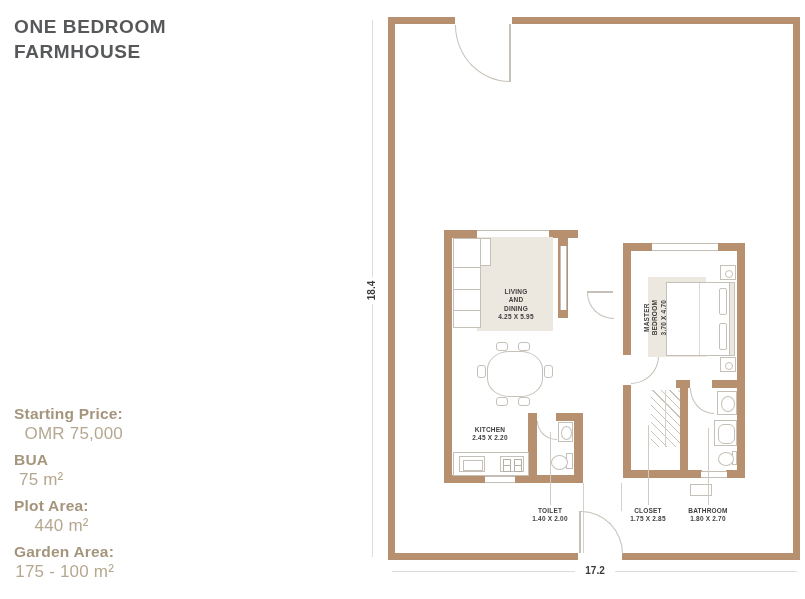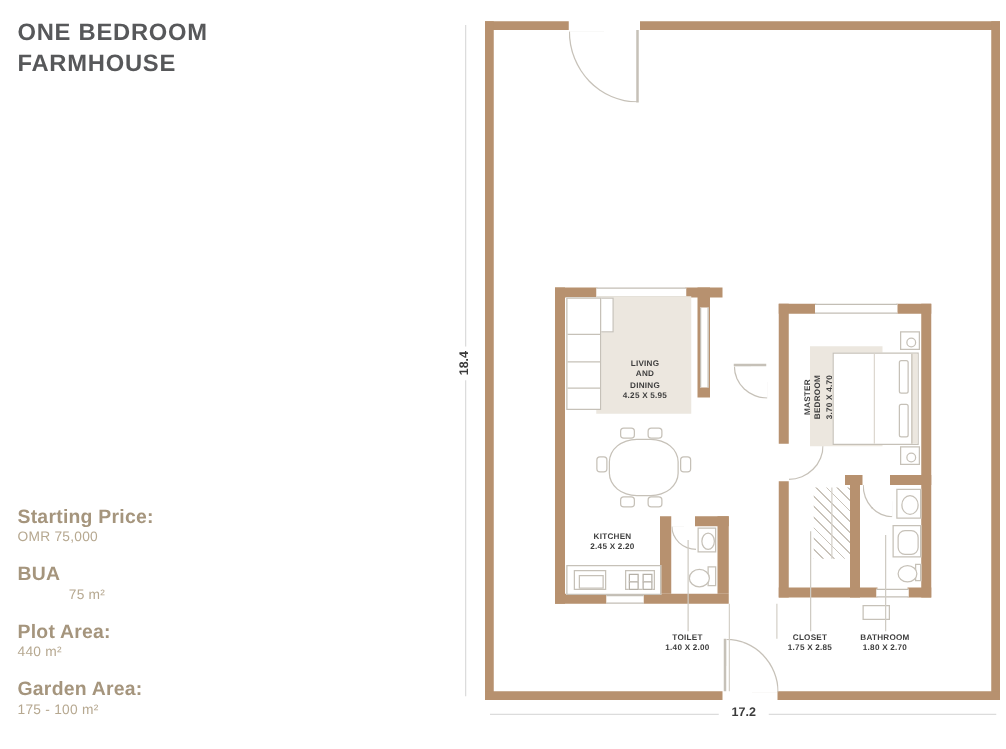--- a/index.html
+++ b/index.html
@@ -3,22 +3,22 @@
 <meta charset="utf-8">
 <style>
   html,body{margin:0;padding:0;background:#fff;}
   .canvas{position:relative;width:805px;height:599px;background:#ffffff;overflow:hidden;
           font-family:"Liberation Sans",sans-serif;}
   
   .title{position:absolute;left:14px;top:14px;font-size:19px;font-weight:bold;
          color:#57585a;letter-spacing:.6px;line-height:1.32;}
   .detail-group{position:absolute;left:14px;line-height:1.2;}
   .detail-label{font-size:15.5px;font-weight:bold;color:#a5957d;letter-spacing:.2px;}
-  .detail-value{font-size:11px;color:#b6a890;letter-spacing:.2px;}
-  .indent{padding-left:5px;margin-left:36px;}
+  .detail-value{font-size:17px;color:#b6a890;letter-spacing:.2px;text-align:right;}
+  .indent{padding-left:5px;}
   
   .wall{position:absolute;background:#b7916f;}
   .win-h{position:absolute;background:#fff;border-top:1px solid #c3beb5;border-bottom:1px solid #c3beb5;}
   .win-v{position:absolute;background:#fff;border-left:1px solid #c3beb5;border-right:1px solid #c3beb5;}
   .arc{position:absolute;}
   .arc-bl{border-left:1px solid #c6c1b8;border-bottom:1px solid #c6c1b8;border-bottom-left-radius:100%;}
   .arc-tr{border-top:1px solid #c6c1b8;border-right:1px solid #c6c1b8;border-top-right-radius:100%;}
   .arc-br{border-right:1px solid #c6c1b8;border-bottom:1px solid #c6c1b8;border-bottom-right-radius:100%;}
   .leaf{position:absolute;background:#c6c1b8;}
   .furn{position:absolute;background:#fff;border:1px solid #c6c1b8;box-sizing:border-box;}

